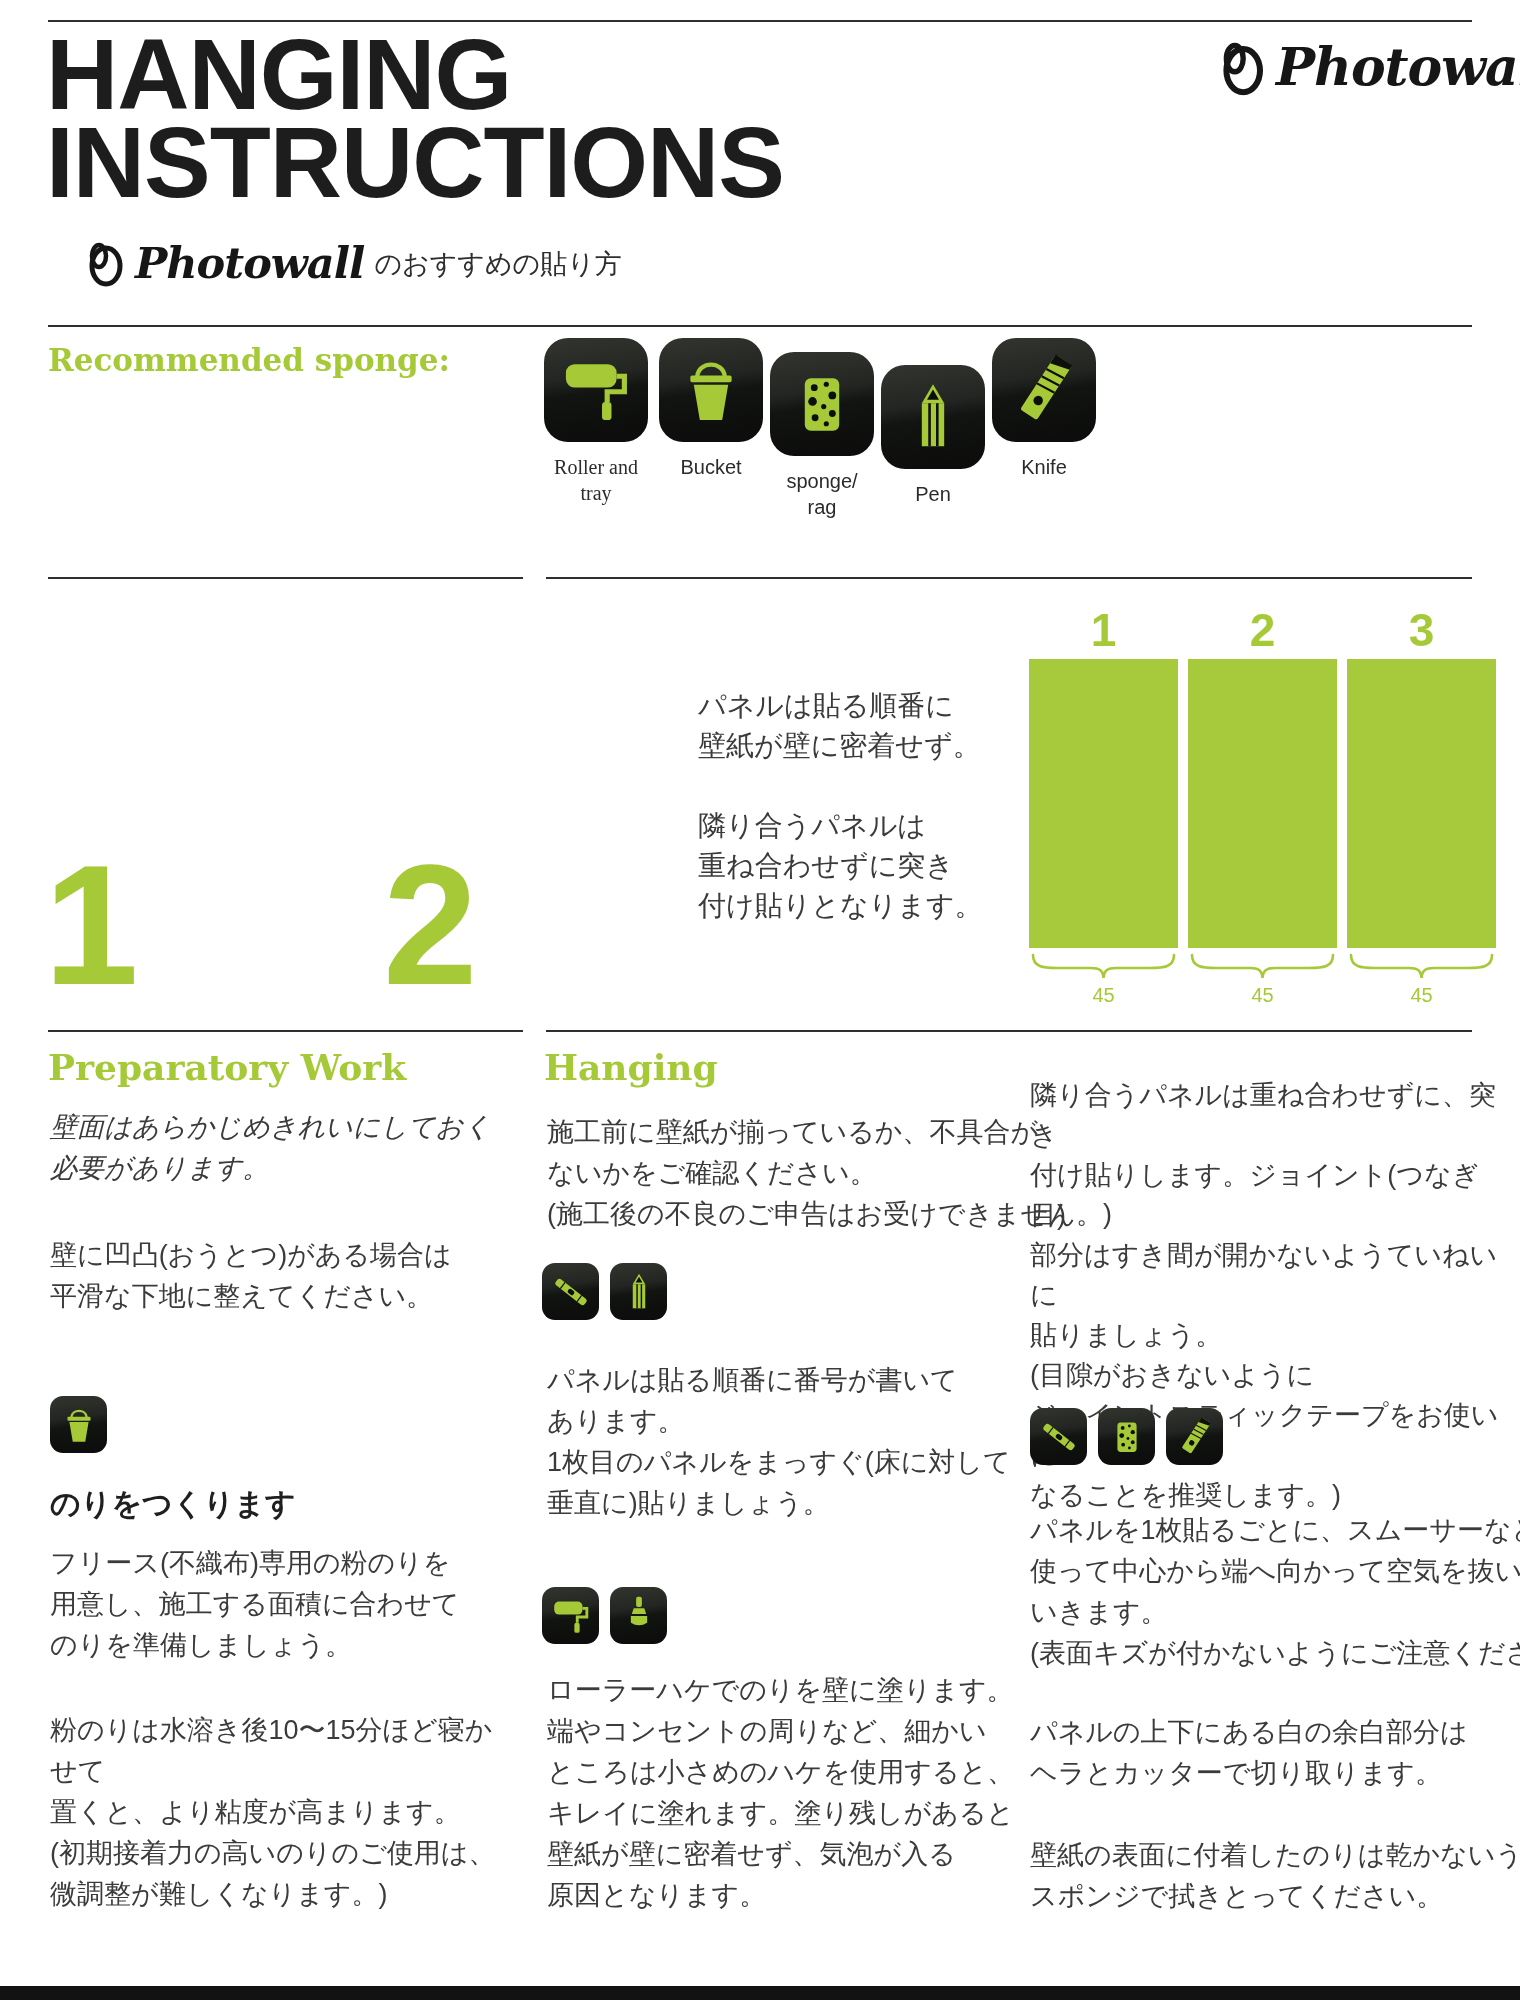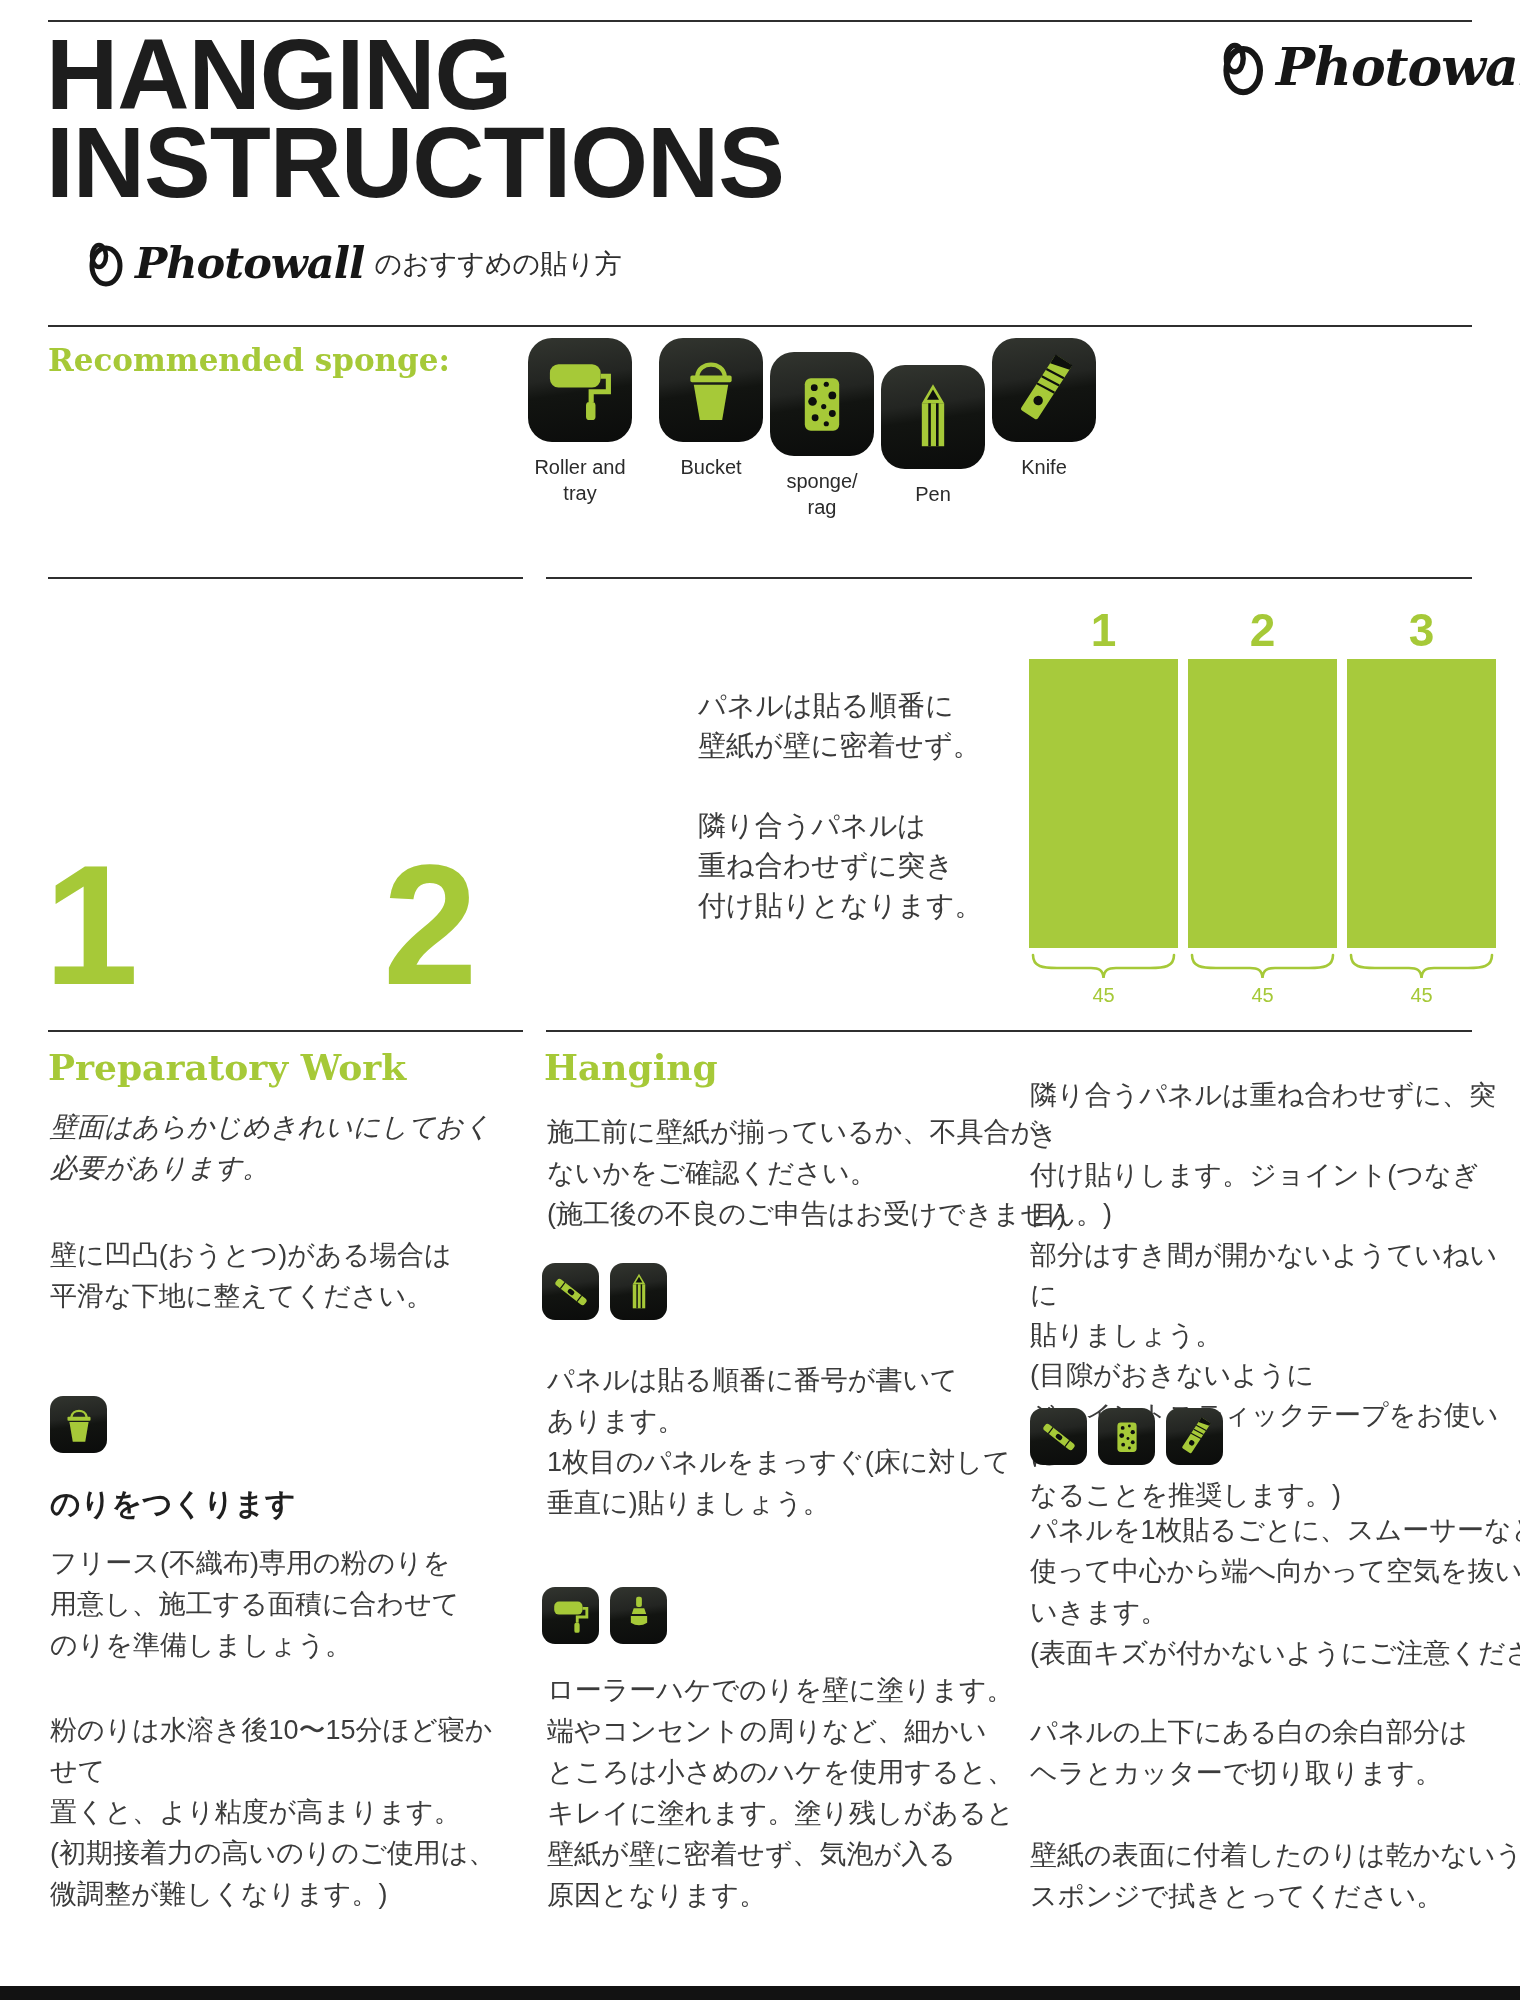--- a/index.html
+++ b/index.html
@@ -145,21 +145,21 @@
       <use href="#sym-logomark"></use>
     </svg>
   <span class="logo-script" style="font-size:43px;">Photowall</span>
   <span class="subtitle-suffix">のおすすめの貼り方</span>
 </div>
 
 <div class="rule" style="left:48px;top:325px;width:1424px;"></div>
 
 <div class="green-heading abs" style="left:48px;top:342px;font-size:31px;">Recommended sponge:</div>
 
-<div class="tool-item" style="left:528px;top:338px;">
+<div class="tool-item" style="left:544px;top:338px;font-family:Liberation Serif, serif;">
   <div class="tile big">
       <svg width="86" height="86" viewBox="0 0 100 100">
         <use href="#sym-roller"></use>
       </svg>
     </div>
   <div class="tool-label">Roller and
 tray</div>
 </div>
 <div class="tool-item" style="left:659px;top:338px;">
   <div class="tile big">

